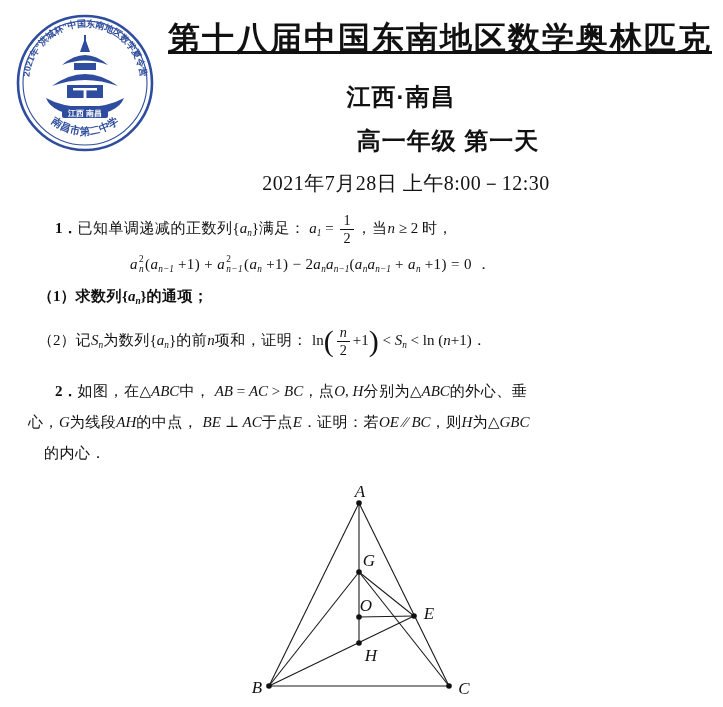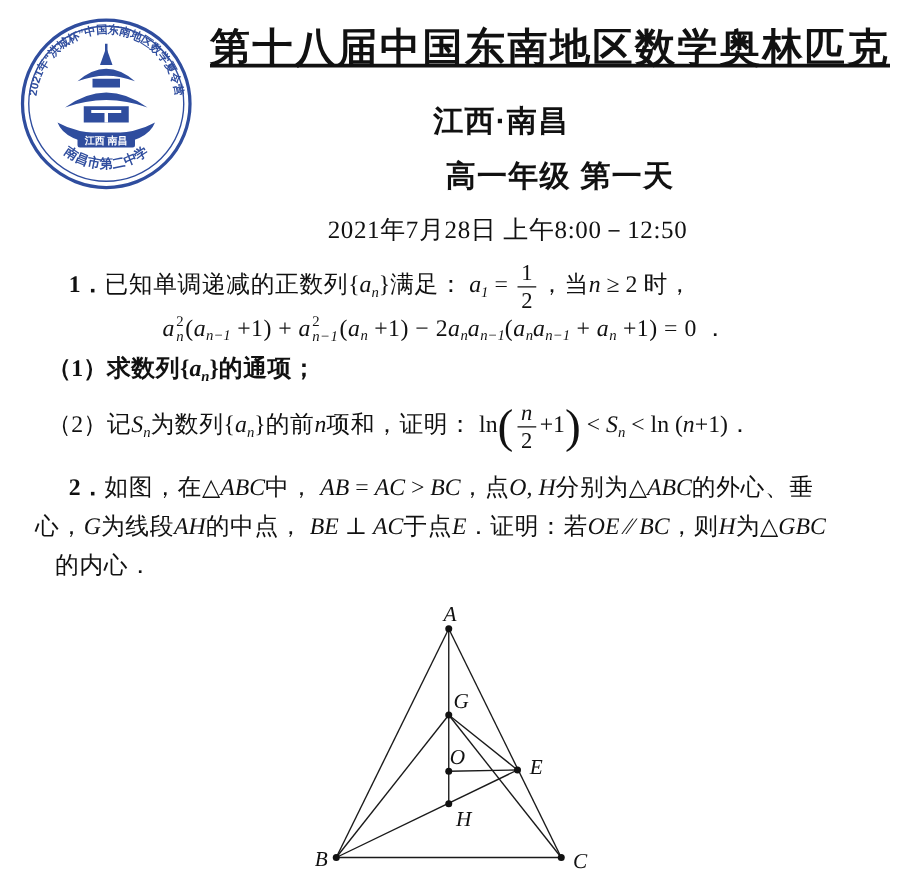--- a/index.html
+++ b/index.html
@@ -20,21 +20,21 @@
     font-family:"Liberation Sans","DejaVu Sans",sans-serif;
     font-size:24px;font-weight:700;letter-spacing:1px;white-space:nowrap;
     transform:translateX(-50%);
   }
   .dateline{
     font-size:20px;letter-spacing:0.5px;white-space:nowrap;
     transform:translateX(-50%);
   }
 
   
-  .mline{font-size:19px;white-space:pre;line-height:22px;}
+  .mline{font-size:15px;white-space:pre;line-height:22px;}
   .mb{font-weight:700;}
   .mv{font-style:italic;}
   .mt{}
   .mc{letter-spacing:0.5px;}
   .msub{font-size:0.62em;vertical-align:-0.30em;font-style:italic;letter-spacing:0;}
   .mbig{font-size:2.0em;vertical-align:middle;line-height:0;font-weight:300;}
   .frac{display:inline-block;vertical-align:middle;text-align:center;line-height:1.05;margin:0 3px;font-size:0.95em;}
   .fnum{display:block;border-bottom:1.3px solid #111;padding:0 3px 1px;}
   .fden{display:block;padding-top:1px;}
   .it{font-style:italic;}
@@ -76,21 +76,21 @@
     <text x="75" y="107.5" text-anchor="middle" font-family="Liberation Sans, DejaVu Sans, sans-serif" font-size="8" font-weight="700" fill="#ffffff">江西 南昌</text>
   </g>
   <text font-family="Liberation Sans, DejaVu Sans, sans-serif" font-size="10.5" font-weight="700" fill="#2f4d9e">
     <textPath href="#arcBottom" startOffset="50%" text-anchor="middle">南昌市第二中学</textPath>
   </text>
 </svg>
 
 <div class="abs title" style="left:440px;top:17px;">第十八届中国东南地区数学奥林匹克</div>
 <div class="abs subtitle" style="left:401px;top:81px;">江西·南昌</div>
 <div class="abs subtitle" style="left:403px;top:125px;margin-left:45px;">高一年级 第一天</div>
-<div class="abs dateline" style="left:406px;top:170px;">2021年7月28日  上午8:00－12:50</div>
+<div class="abs dateline" style="left:406px;top:170px;">2021年7月28日  上午8:00－12:30</div>
 
 <div>
   <div class="abs mline" style="left:55px;top:206px;height:46px;display:flex;align-items:center;"><span style="white-space:pre;"><span class="mb">1．</span><span class="mc">已知单调递减的正数列</span><span class="mt">{</span><span class="mv">a</span><span class="msub">n</span><span class="mt">}</span><span class="mc">满足：</span><span class="mt"> </span><span class="mv">a</span><span class="msub">1</span><span class="mt"> = </span><span class="frac"><span class="fnum">1</span><span class="fden">2</span></span><span class="mc">，当</span><span class="mv">n</span><span class="mt"> ≥ 2 </span><span class="mc">时，</span></span></div>
   <div class="abs mline" style="left:130px;top:251px;height:30px;display:flex;align-items:center;letter-spacing:0.4px;"><span style="white-space:pre;"><span class="mv">a</span><span class="ss"><span class="ssup">2</span><span class="ssub">n</span></span><span class="mt">(</span><span class="mv">a</span><span class="msub">n−1</span><span class="mt"> +1) + </span><span class="mv">a</span><span class="ss"><span class="ssup">2</span><span class="ssub">n−1</span></span><span class="mt">(</span><span class="mv">a</span><span class="msub">n</span><span class="mt"> +1) − 2</span><span class="mv">a</span><span class="msub">n</span><span class="mv">a</span><span class="msub">n−1</span><span class="mt">(</span><span class="mv">a</span><span class="msub">n</span><span class="mv">a</span><span class="msub">n−1</span><span class="mt"> + </span><span class="mv">a</span><span class="msub">n</span><span class="mt"> +1) = 0 ．</span></span></div>
   <div class="abs mline" style="left:38px;top:285px;font-weight:bold;"><span style="white-space:pre;"><span class="mt">（1）</span><span class="mc">求数列</span><span class="mt">{</span><span class="mv">a</span><span class="msub">n</span><span class="mt">}</span><span class="mc">的通项；</span></span></div>
   <div class="abs mline" style="left:38px;top:318px;height:46px;display:flex;align-items:center;"><span style="white-space:pre;"><span class="mt">（2）</span><span class="mc">记</span><span class="mv">S</span><span class="msub">n</span><span class="mc">为数列</span><span class="mt">{</span><span class="mv">a</span><span class="msub">n</span><span class="mt">}</span><span class="mc">的前</span><span class="mv">n</span><span class="mc">项和，证明： </span><span class="mt">ln</span><span class="mbig">(</span><span class="frac"><span class="fnum it">n</span><span class="fden">2</span></span><span class="mt">+1</span><span class="mbig">)</span><span class="mt"> &lt; </span><span class="mv">S</span><span class="msub">n</span><span class="mt"> &lt; ln (</span><span class="mv">n</span><span class="mt">+1)．</span></span></div>
 </div>
 
 <div>
   <div class="abs mline" style="left:55px;top:380px;"><span style="white-space:pre;"><span class="mb">2．</span><span class="mc">如图，在</span><span class="mt">△</span><span class="mv">ABC</span><span class="mc">中， </span><span class="mv">AB</span><span class="mt"> = </span><span class="mv">AC</span><span class="mt"> &gt; </span><span class="mv">BC</span><span class="mc">，点</span><span class="mv">O</span><span class="mt">, </span><span class="mv">H</span><span class="mc">分别为</span><span class="mt">△</span><span class="mv">ABC</span><span class="mc">的外心、垂</span></span></div>

